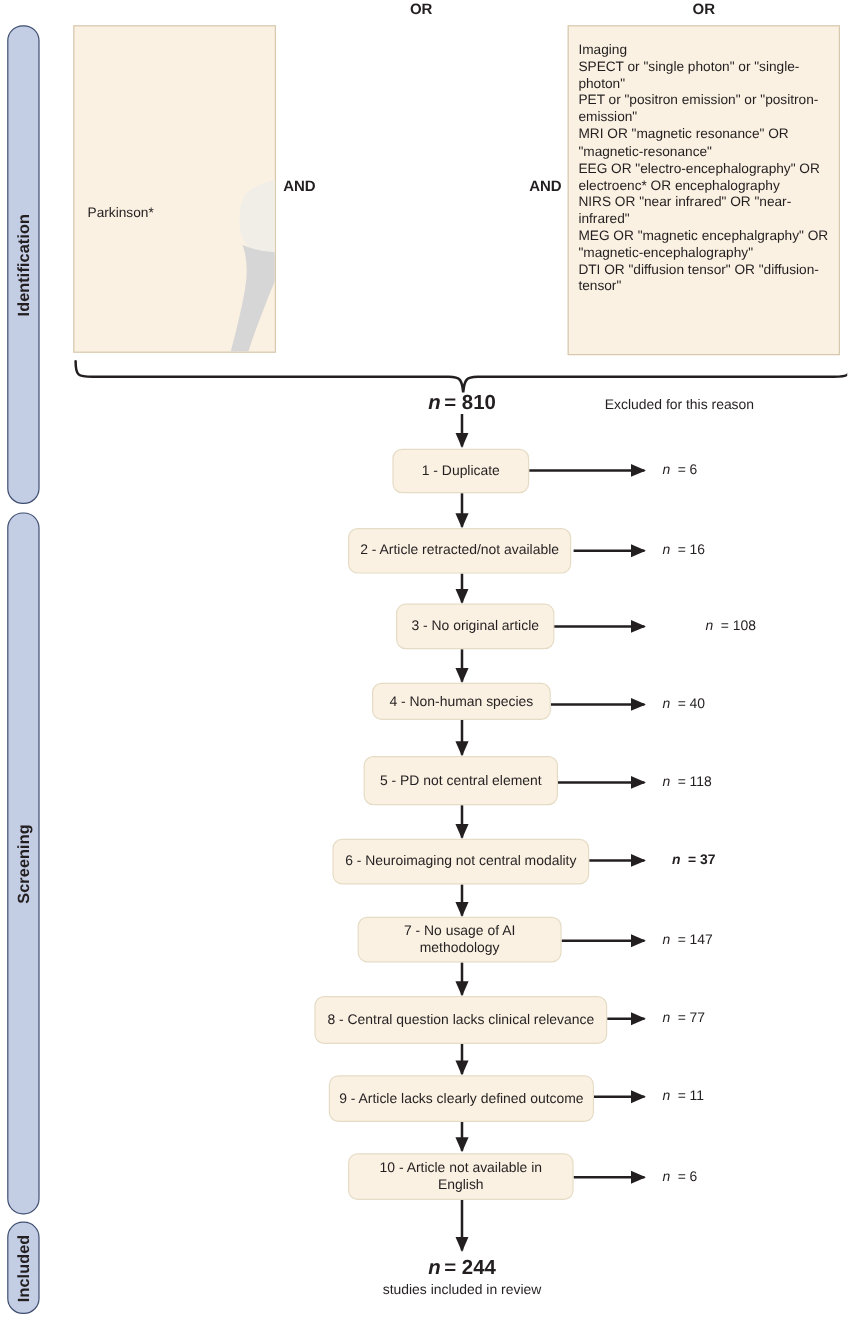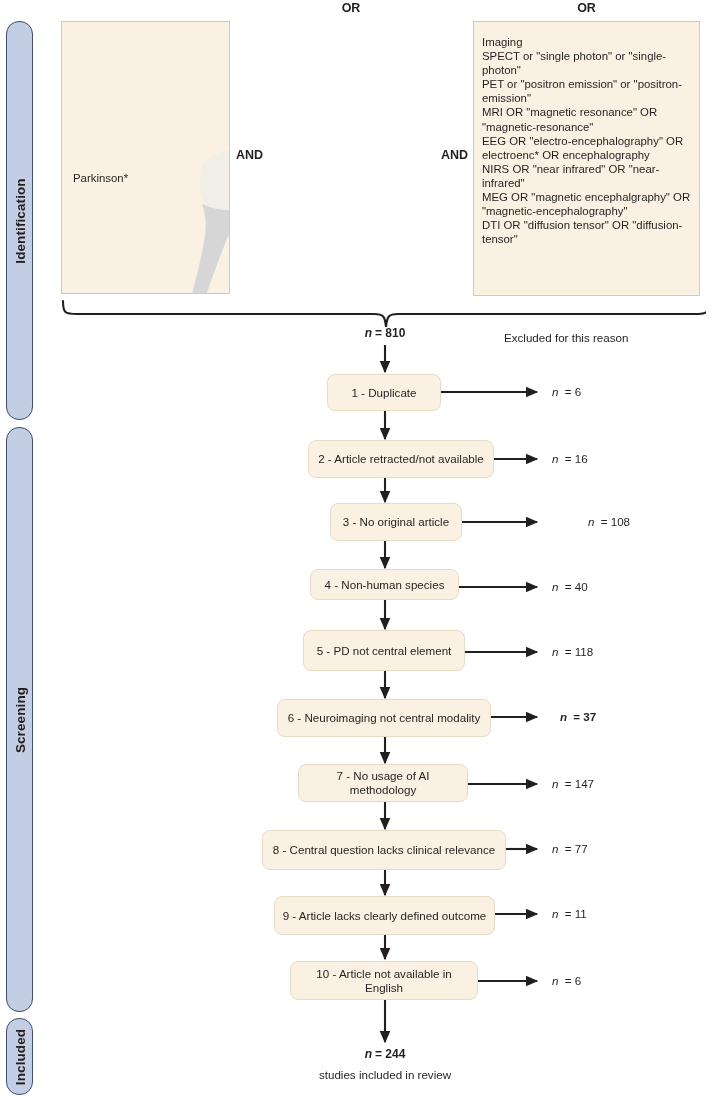--- a/index.html
+++ b/index.html
@@ -90,21 +90,21 @@
   
   .art { position: absolute; pointer-events: none; }
   #art-person { left: 118px; top: 96px;  width: 110px; height: 198px; }
 
   
   #brace { position: absolute; left: 58px; top: 299px; width: 648px; height: 30px; }
 
   
   .total-n {
     position: absolute;
-    font-size: 12px;
+    font-size: 17px;
     font-weight: bold;
     text-align: center;
     color: #231f20;
     white-space: nowrap;
   }
   .total-n .ital { font-style: italic; }
   .total-sub {
     position: absolute;
     font-size: 11.6px;
     text-align: center;
@@ -253,21 +253,21 @@
       <line x1="465" y1="652" x2="537" y2="652"></line>
       <line x1="491" y1="717" x2="537" y2="717"></line>
       <line x1="468" y1="784" x2="537" y2="784"></line>
       <line x1="506" y1="849" x2="537" y2="849"></line>
       <line x1="495" y1="914" x2="537" y2="914"></line>
       <line x1="478" y1="981" x2="537" y2="981"></line>
     </g>
   </svg>
 
   <div class="flow-box" style="left:327px; top:374px; width:114px; height:37px;">1 - Duplicate</div>
-  <div class="flow-box" style="left:308px; top:440px; width:186px; height:38px;">2 - Article retracted/not available</div>
+  <div class="flow-box" style="left:290px; top:440px; width:186px; height:38px;">2 - Article retracted/not available</div>
   <div class="flow-box" style="left:330px; top:503px; width:132px; height:38px;">3 - No original article</div>
   <div class="flow-box" style="left:310px; top:569px; width:149px; height:31px;">4 - Non-human species</div>
   <div class="flow-box" style="left:303px; top:630px; width:162px; height:41px;">5 - PD not central element</div>
   <div class="flow-box" style="left:277px; top:699px; width:214px; height:38px;">6 - Neuroimaging not central modality</div>
   <div class="flow-box" style="left:298px; top:764px; width:170px; height:38px;">7 - No usage of AI methodology</div>
   <div class="flow-box" style="left:262px; top:830px; width:244px; height:40px;">8 - Central question lacks clinical relevance</div>
   <div class="flow-box" style="left:274px; top:896px; width:221px; height:39px;">9 - Article lacks clearly defined outcome</div>
   <div class="flow-box" style="left:290px; top:961px; width:188px; height:39px;">10 - Article not available in English</div>
 
   <div class="excl-n" style="left:552px; top:385px;">

